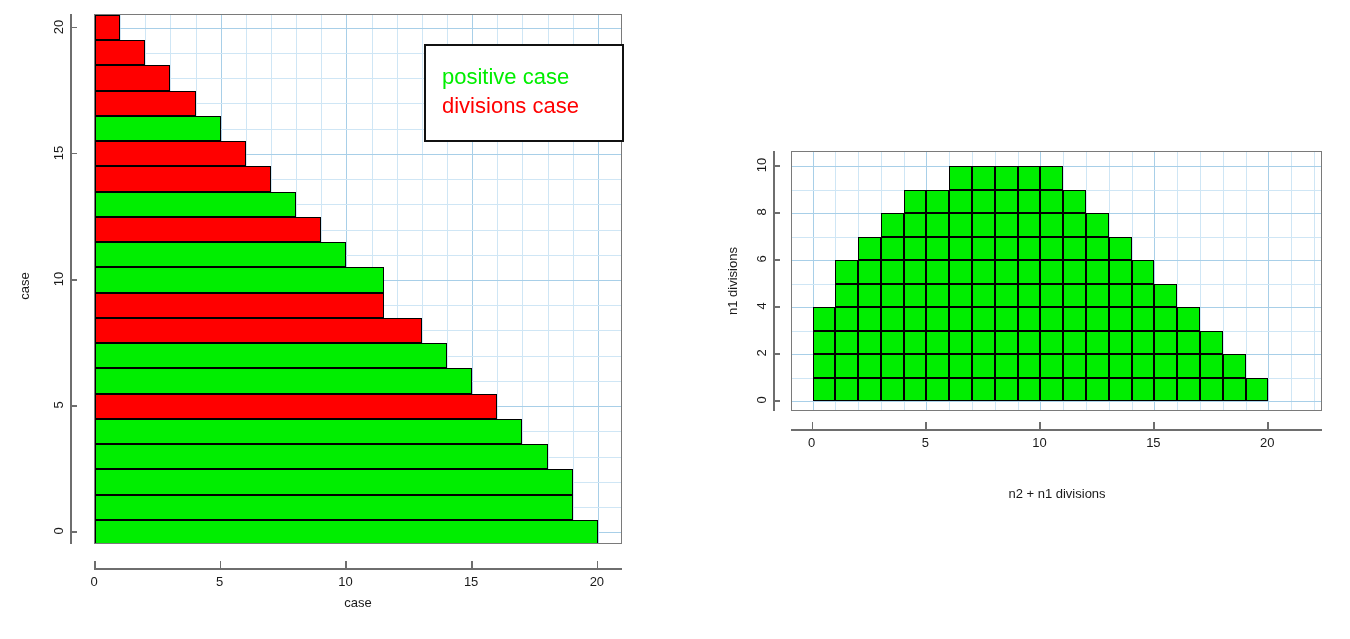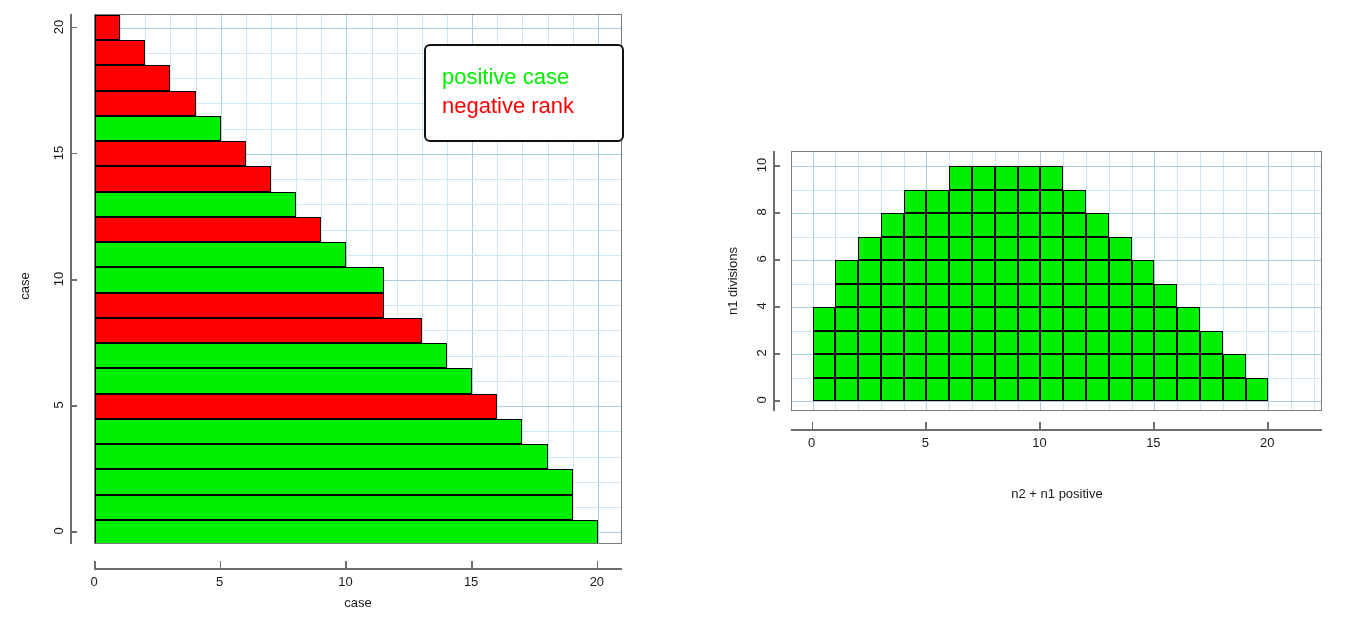--- a/index.html
+++ b/index.html
@@ -98,23 +98,23 @@
       <div class="bar" style="left:0px;top:328.10px;width:352.00px;height:25.24px;background:#00ee00;"></div>
       <div class="bar" style="left:0px;top:353.33px;width:377.14px;height:25.24px;background:#00ee00;"></div>
       <div class="bar" style="left:0px;top:378.57px;width:402.29px;height:25.24px;background:#ff0000;"></div>
       <div class="bar" style="left:0px;top:403.81px;width:427.43px;height:25.24px;background:#00ee00;"></div>
       <div class="bar" style="left:0px;top:429.05px;width:452.57px;height:25.24px;background:#00ee00;"></div>
       <div class="bar" style="left:0px;top:454.29px;width:477.71px;height:25.24px;background:#00ee00;"></div>
       <div class="bar" style="left:0px;top:479.52px;width:477.71px;height:25.24px;background:#00ee00;"></div>
       <div class="bar" style="left:0px;top:504.76px;width:502.86px;height:25.24px;background:#00ee00;"></div>
     </div>
 
-  <div class="legend" id="leftLegend" style="left:424px;top:44px;width:200px;height:98px;border-radius:6px;">
+  <div class="legend" id="leftLegend" style="left:424px;top:44px;width:200px;height:98px;">
     <div class="legend-line" style="color:#00ee00;">positive case</div>
-    <div class="legend-line" style="color:#ff0000;">negative rank</div>
+    <div class="legend-line" style="color:#ff0000;">divisions case</div>
   </div>
 
   <div class="axistitle x" style="left:358px;top:595px;">case</div>
   <div class="axistitle y" style="left:24px;top:286px;">case</div>
 <div class="axisline" style="left:94px;top:568px;width:528px;height:1.5px;"></div>
     <div class="axisline" style="left:70px;top:14px;width:1.5px;height:530px;"></div>
     <div class="tick" style="left:94.00px;top:561px;width:1.5px;height:7px;"></div>
     <div class="ticklabel x" style="left:94.00px;top:574px;">0</div>
     <div class="tick" style="left:219.71px;top:561px;width:1.5px;height:7px;"></div>
     <div class="ticklabel x" style="left:219.71px;top:574px;">5</div>
@@ -316,21 +316,21 @@
       <div class="cell" style="left:271.20px;top:37.65px;width:22.79px;height:23.53px;background:#00ee00;"></div>
       <div class="rowband" style="left:111.67px;top:37.65px;width:182.32px;height:23.53px;background:transparent;"></div>
       <div class="cell" style="left:157.25px;top:14.12px;width:22.79px;height:23.53px;background:#00ee00;"></div>
       <div class="cell" style="left:180.04px;top:14.12px;width:22.79px;height:23.53px;background:#00ee00;"></div>
       <div class="cell" style="left:202.83px;top:14.12px;width:22.79px;height:23.53px;background:#00ee00;"></div>
       <div class="cell" style="left:225.62px;top:14.12px;width:22.79px;height:23.53px;background:#00ee00;"></div>
       <div class="cell" style="left:248.41px;top:14.12px;width:22.79px;height:23.53px;background:#00ee00;"></div>
       <div class="rowband" style="left:157.25px;top:14.12px;width:113.95px;height:23.53px;background:transparent;"></div>
     </div>
 
-  <div class="axistitle x" style="left:397px;top:486px;">n2 + n1 positive</div>
+  <div class="axistitle x" style="left:397px;top:486px;">n2 + n1 divisions</div>
   <div class="axistitle y" style="left:72px;top:281px;">n1 divisions</div>
 <div class="axisline" style="left:131px;top:429px;width:531px;height:1.5px;"></div>
     <div class="axisline" style="left:113px;top:151px;width:1.5px;height:260px;"></div>
     <div class="tick" style="left:151.51px;top:422px;width:1.5px;height:7px;"></div>
     <div class="ticklabel x" style="left:151.51px;top:435px;">0</div>
     <div class="tick" style="left:265.46px;top:422px;width:1.5px;height:7px;"></div>
     <div class="ticklabel x" style="left:265.46px;top:435px;">5</div>
     <div class="tick" style="left:379.41px;top:422px;width:1.5px;height:7px;"></div>
     <div class="ticklabel x" style="left:379.41px;top:435px;">10</div>
     <div class="tick" style="left:493.36px;top:422px;width:1.5px;height:7px;"></div>

